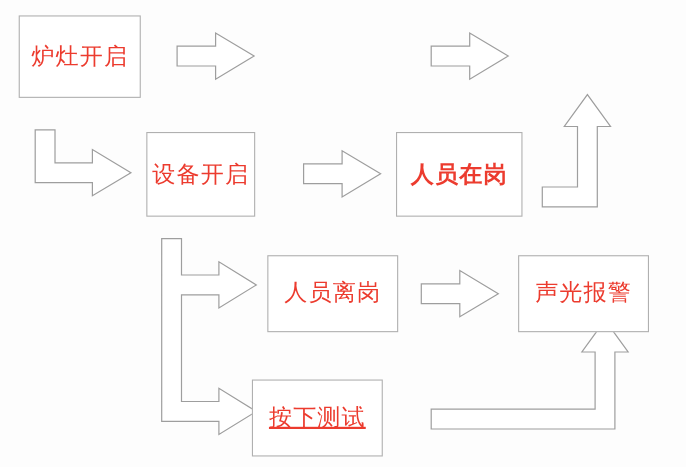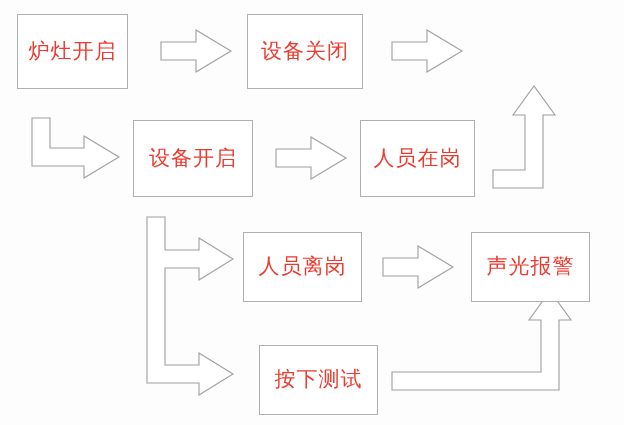--- a/index.html
+++ b/index.html
@@ -70,26 +70,25 @@
              L 165,383
              L 147,383 Z"></path>
 
     <polygon points="383,258 418,258 418,246 453,267 418,288 418,276 383,276"></polygon>
 
     <polygon points="392,372 541,372 541,320 529,320 550,291 571,320 559,320 559,390 392,390"></polygon>
   </svg>
 
   <div class="node" style="left:17px;  top:14px;  width:111px; height:75px;">炉灶开启</div>
 
-  <div class="node" style="left:247px; top:14px;  width:116px; height:75px;">设备关闭</div>
 
 
-  <div class="node" style="left:133px; top:120px; width:120px; height:77px;">设备开启</div>
+  <div class="node" style="left:133px; top:120px; width:99px; height:77px;">设备开启</div>
 
-  <div class="node" style="left:360px; top:120px; width:115px; height:77px;">人员在岗</div>
+  <div class="node" style="left:360px; top:120px; width:115px; height:77px;font-weight:bold;">人员在岗</div>
 
   <div class="node" style="left:471px; top:232px; width:119px; height:70px;">声光报警</div>
 
   <div class="node" style="left:243px; top:232px; width:119px; height:70px;">人员离岗</div>
 
-  <div class="node" style="left:259px; top:345px; width:119px; height:70px;">按下测试</div>
+  <div class="node" style="left:229px; top:345px; width:119px; height:70px;text-decoration:underline;">按下测试</div>
 
 </div>
 
 </body></html>

